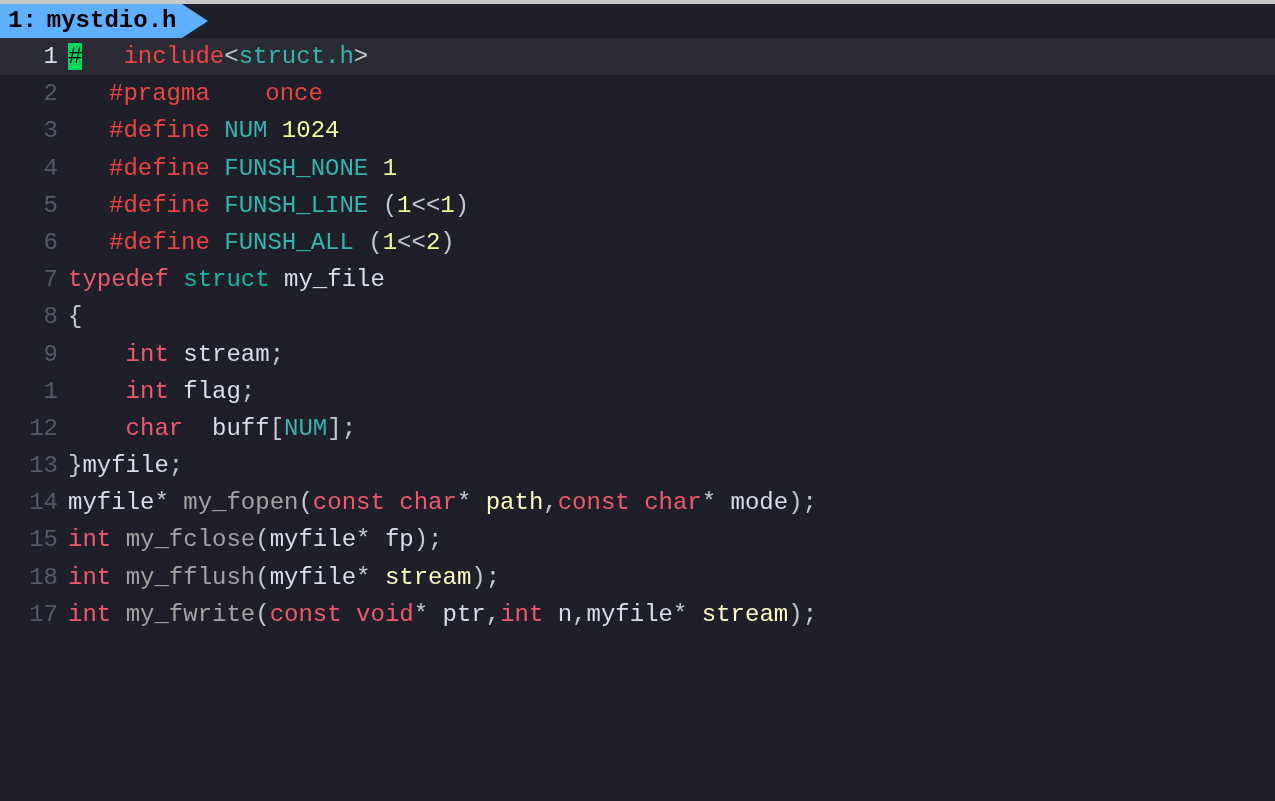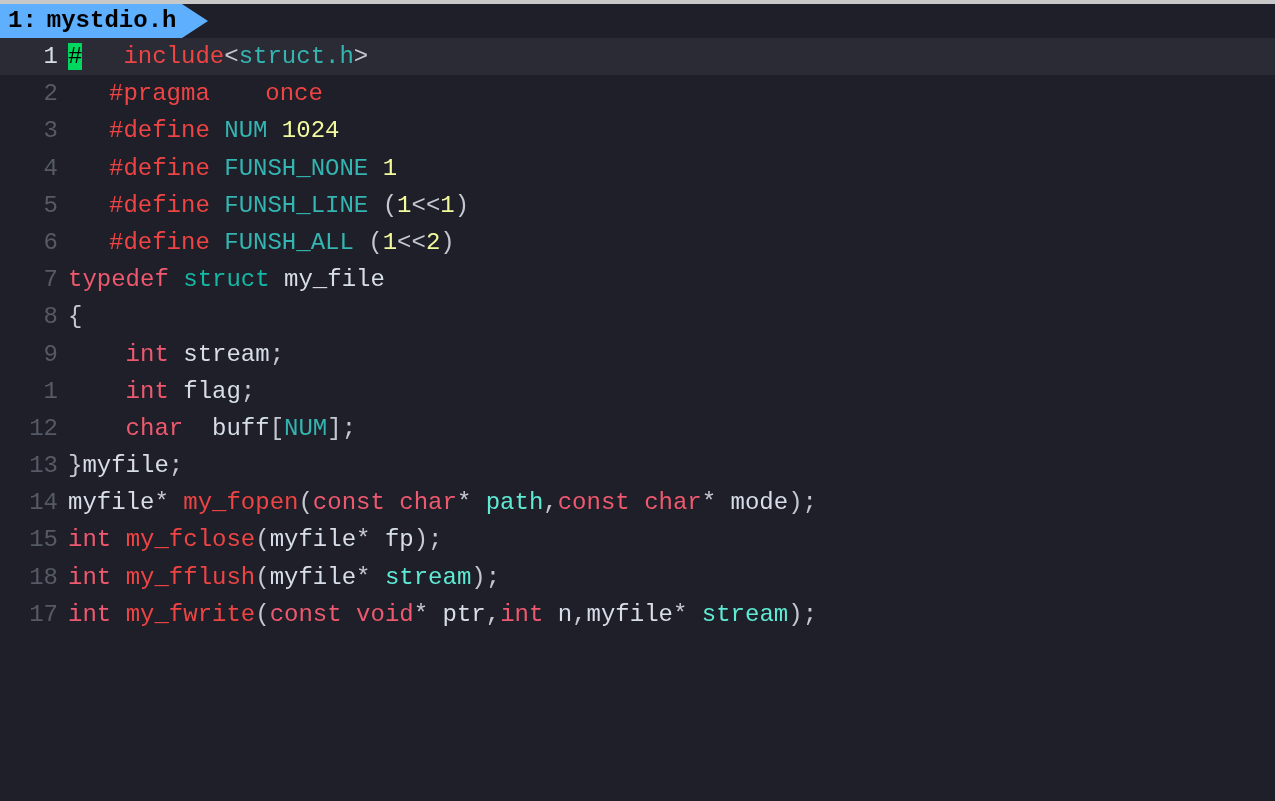--- a/index.html
+++ b/index.html
@@ -75,22 +75,22 @@
     background: #00d75f;
     color: #000;
   }
   
   .c-preproc { color: #ef4444; margin-left: 41px; } 
   .c-macro { color: #34b5b1; }   
   .c-num { color: #f3f99d; }     
   .c-kw-type { color: #ef596f; } 
   .c-kw-struct { color: #14b8a6; } 
   .c-ident { color: #d8dee9; }   
-  .c-func { color: #ef4444; text-align: right; }    
-  .c-param { color: #5eead4; }   
+  .c-func { color: #a3a3a3; text-align: right; }    
+  .c-param { color: #fef9c3; }   
   .c-punct { color: #c5c8d0; }   
   .c-op { color: #c5c8d0; }      
 </style>
 </head>
 <body>
 
 <div class="top-border"></div>
 
 <div class="tab-bar">
   <div class="tab">

